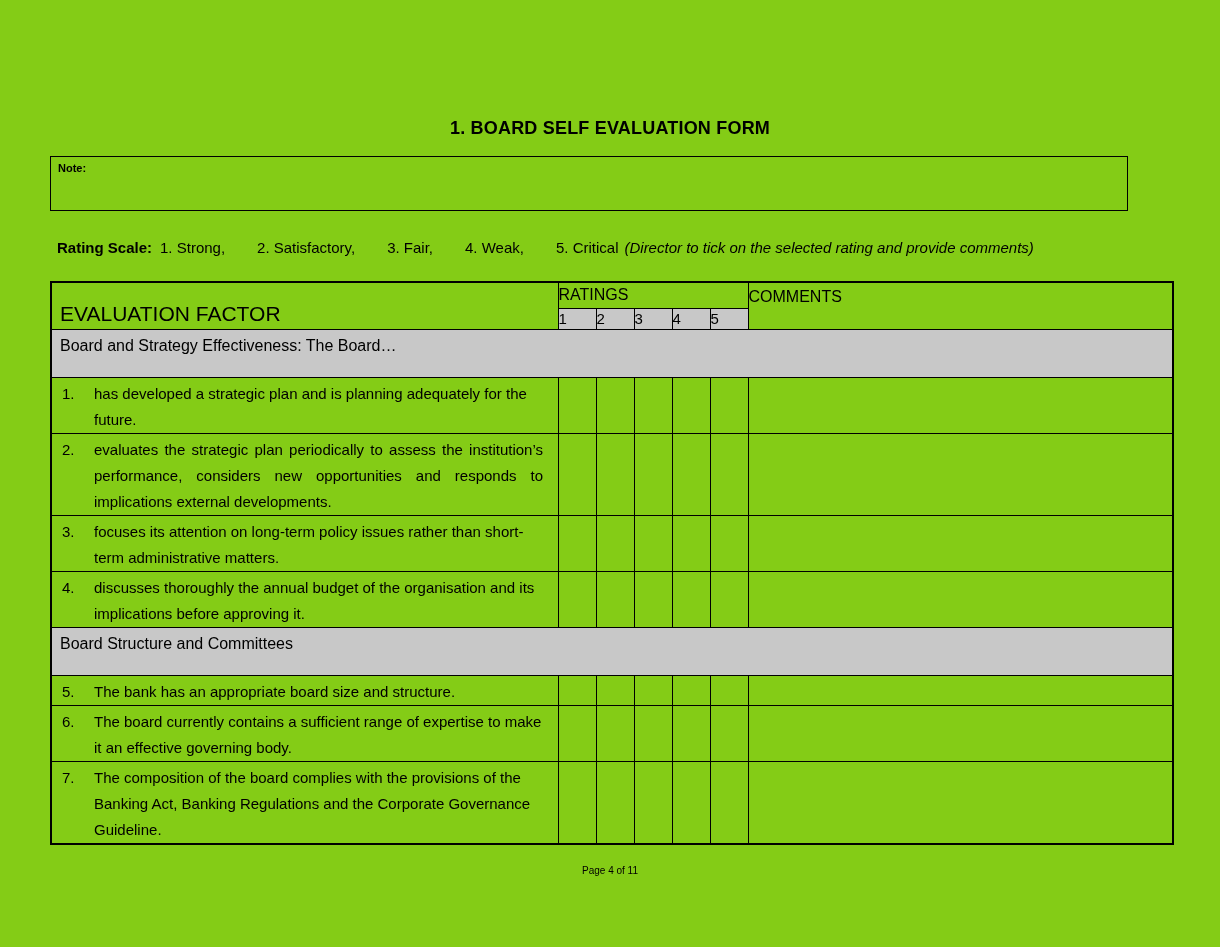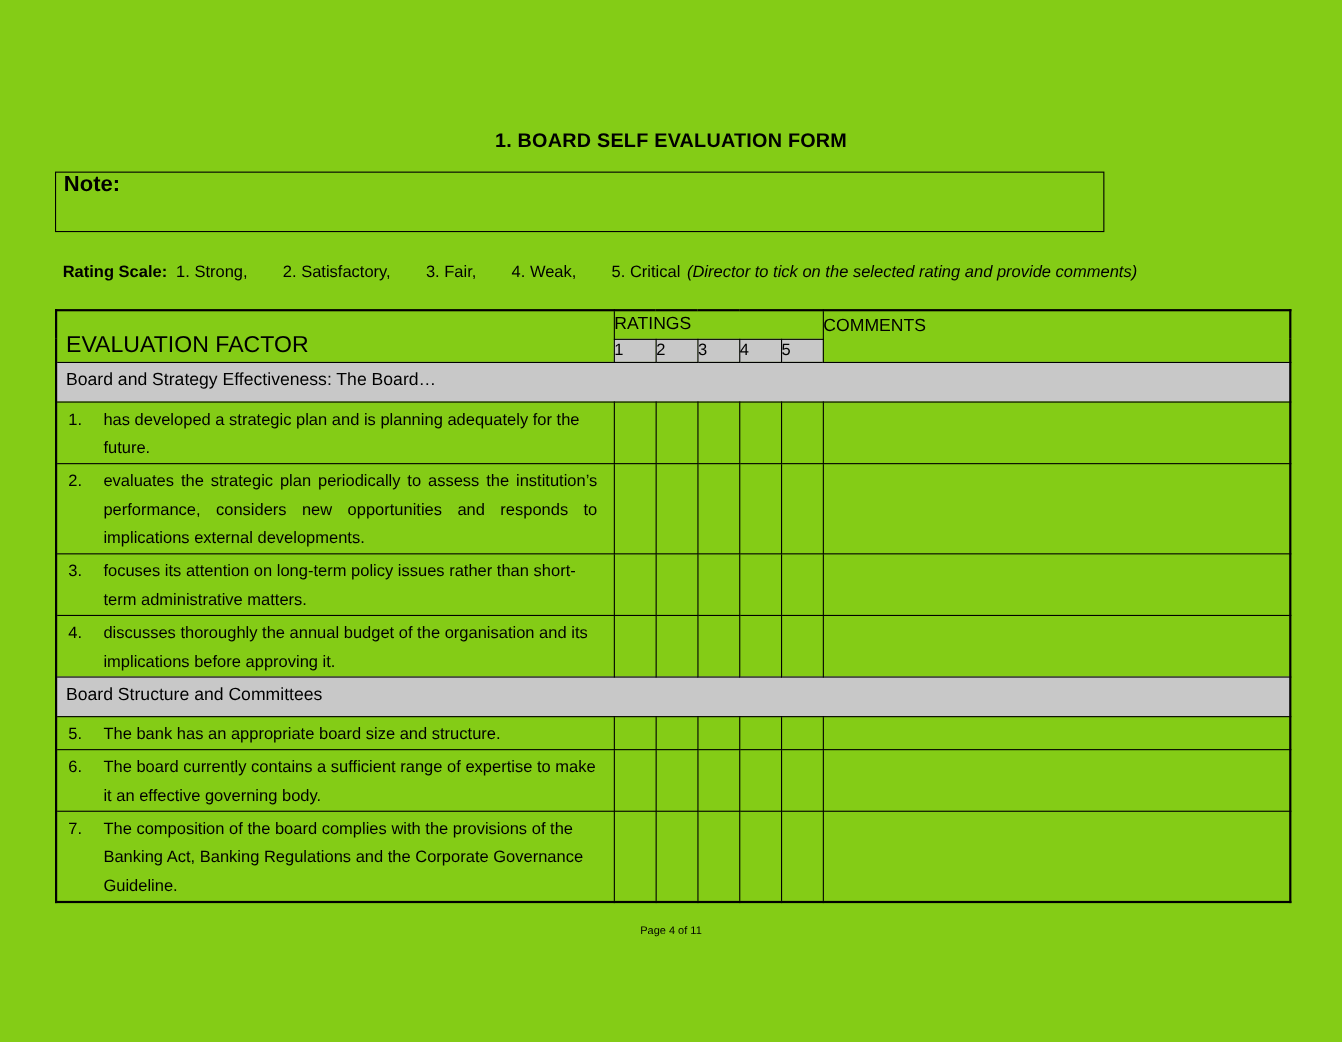--- a/index.html
+++ b/index.html
@@ -14,25 +14,25 @@
   }
   .title {
     padding-top: 118px;
     text-align: center;
     font-size: 18px;
     font-weight: bold;
     letter-spacing: 0.2px;
   }
   .note-box {
     margin: 17px 0 0 50px;
-    width: 954px;
+    width: 1078px;
     height: 55px;
     border: 1.5px solid #000;
     padding: 2px 10px 0 7px;
-    font-size: 20px;
+    font-size: 11px;
     line-height: 19px;
     overflow: visible;
   }
   .note-label { font-weight: bold; }
   .note-text { padding-left: 4px; }
   .rating-scale {
     margin: 28px 0 0 57px;
     font-size: 15px;
   }
   .rating-scale .rs-label { font-weight: bold; margin-right: 8px; }
@@ -79,21 +79,21 @@
     font-weight: bold;
     text-align: center;
     height: 20px;
     padding: 0;
     line-height: 20px;
   }
   td.section-cell {
     background: #c8c8c8;
     font-weight: bold;
     font-size: 16px;
-    height: 36px;
+    height: 48px;
     padding: 7px 0 0 8px;
     border-top: 2px solid #000;
     border-bottom: 2px solid #000;
   }
   td.factor-cell { padding: 3px 0 0 0; }
   .factor-inner { display: flex; line-height: 26px; }
   .factor-num { width: 42px; flex: 0 0 42px; padding-left: 10px; }
   .factor-text { width: 455px; padding-right: 6px; }
   .factor-text.justify { text-align: justify; }
   td.rating-cell, td.comment-cell { padding: 0; }

